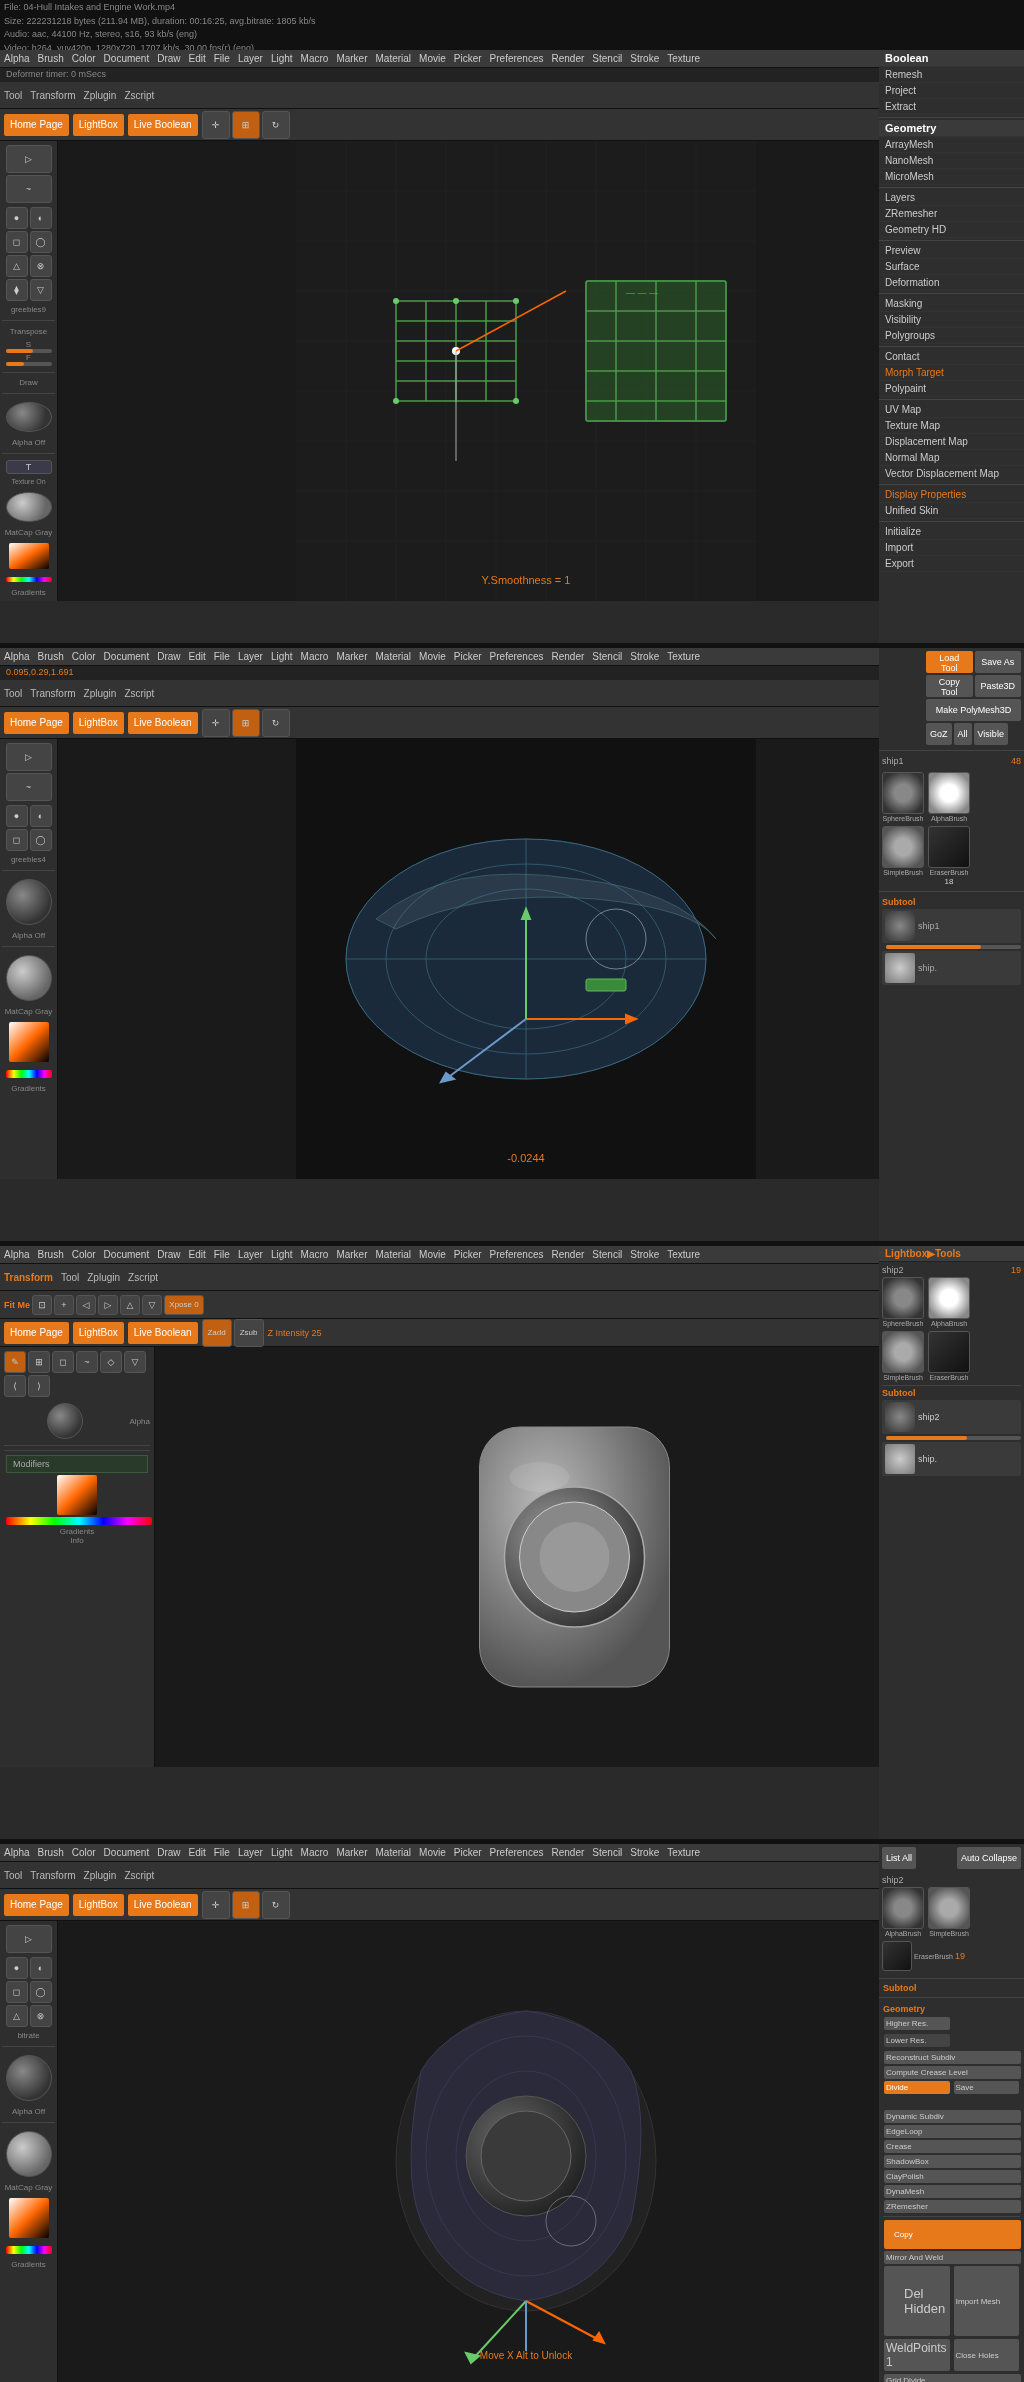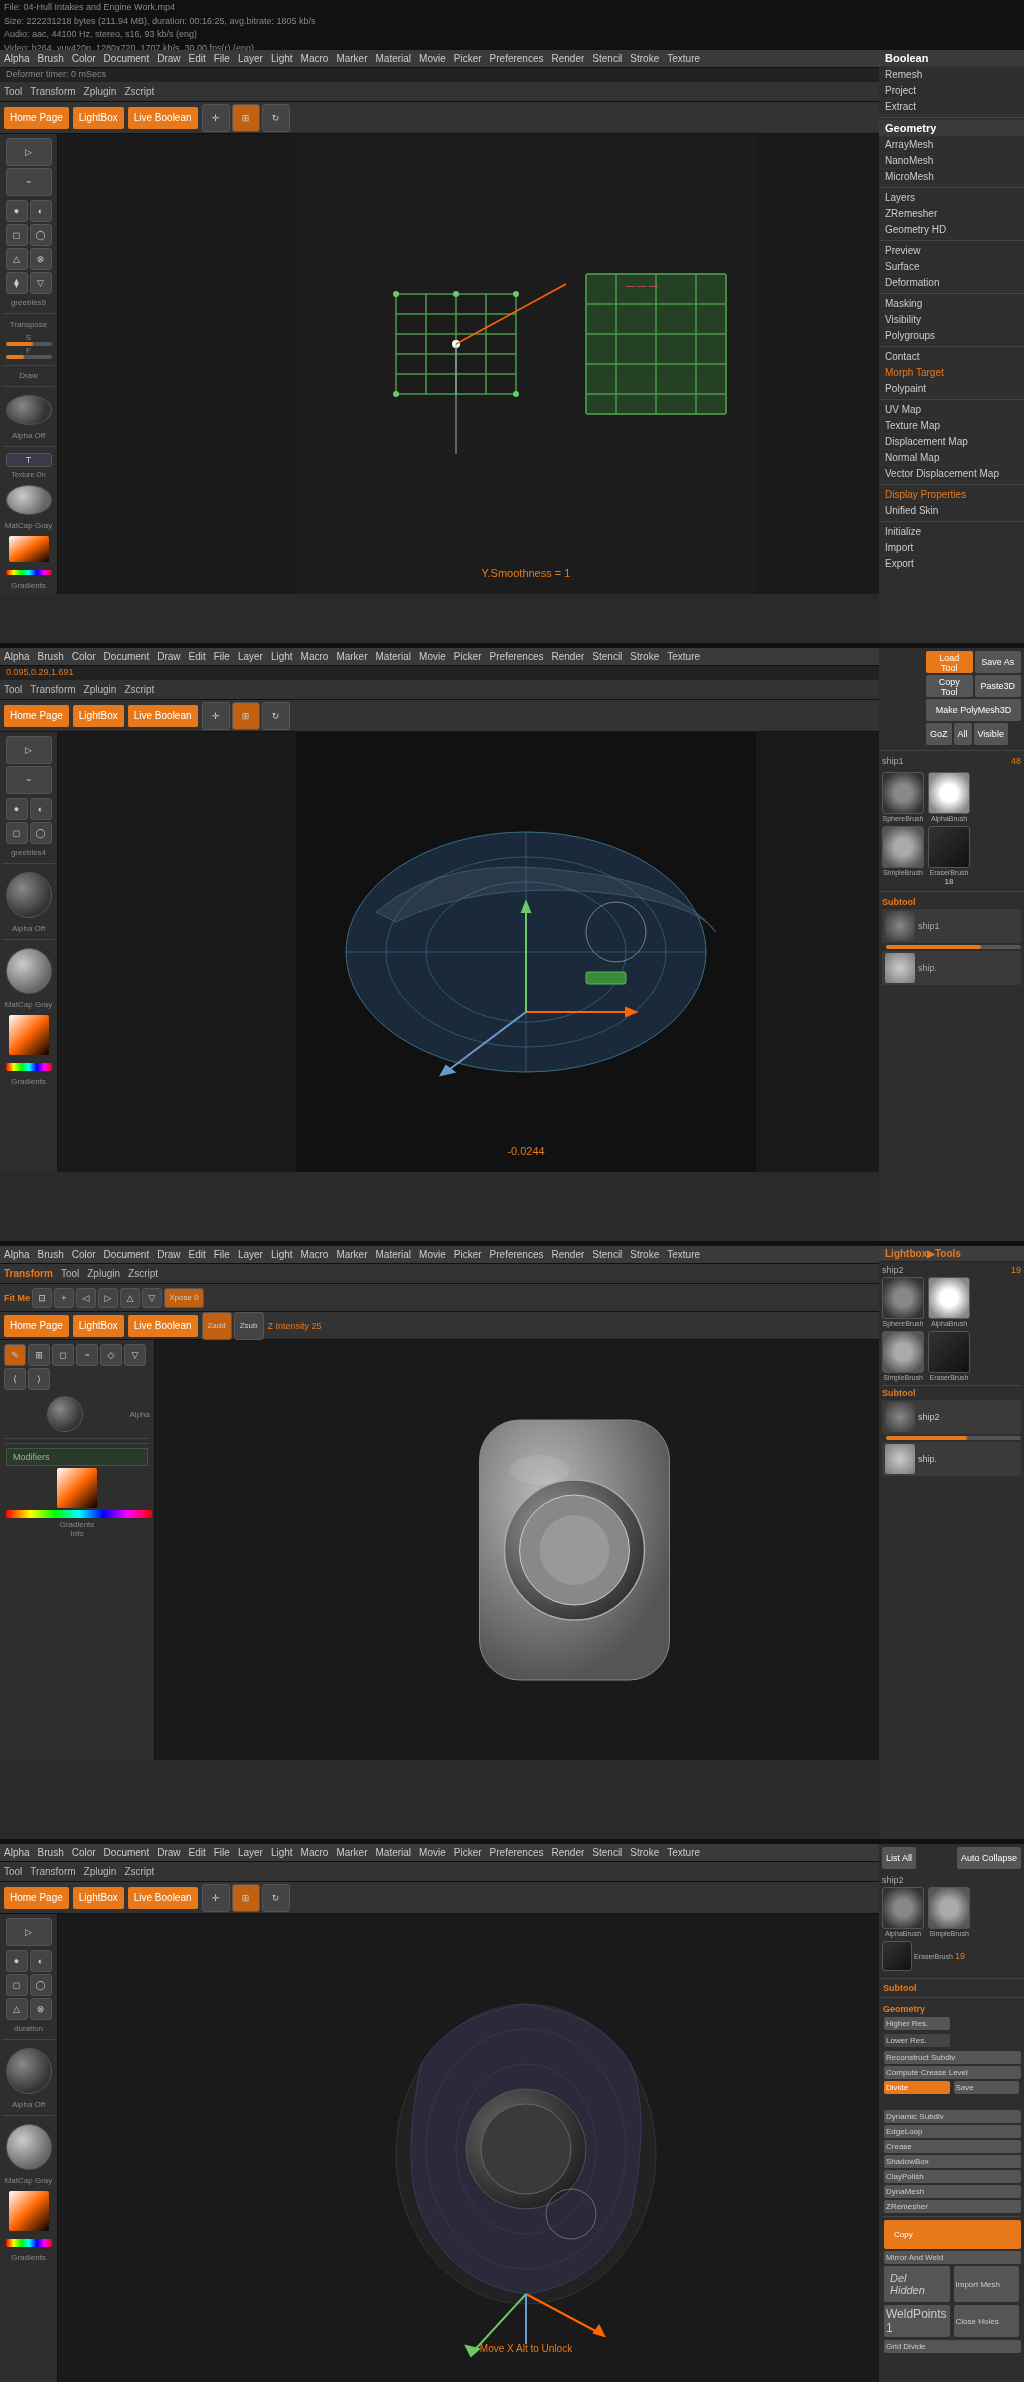--- a/index.html
+++ b/index.html
@@ -36,21 +36,21 @@
       cursor: pointer;
     }
 
     
     .sub-menu-bar {
       background: #333;
       display: flex;
       align-items: center;
       padding: 2px 4px;
       gap: 8px;
-      height: 20px;
+      height: 27px;
       border-bottom: 1px solid #111;
     }
     .sub-menu-bar span {
       color: #bbb;
       font-size: 10px;
     }
 
     .toolbar-btn {
       background: #e8791a;
       color: #fff;
@@ -1026,21 +1026,21 @@
           <div class="icon-btn" style="width:46px;height:28px;">▷</div>
         </div>
         <div style="display:flex;flex-wrap:wrap;gap:2px;justify-content:center;">
           <div class="icon-btn" style="width:22px;height:22px;">●</div>
           <div class="icon-btn" style="width:22px;height:22px;">◐</div>
           <div class="icon-btn" style="width:22px;height:22px;">◻</div>
           <div class="icon-btn" style="width:22px;height:22px;">◯</div>
           <div class="icon-btn" style="width:22px;height:22px;">△</div>
           <div class="icon-btn" style="width:22px;height:22px;">⊗</div>
         </div>
-        <div style="font-size:8px;color:#888;text-align:center;">duration</div>
+        <div style="font-size:8px;color:#888;text-align:center;">bitrate</div>
         <div class="divider" style="width:100%;"></div>
         <div class="alpha-sphere"></div>
         <div style="font-size:8px;color:#888;text-align:center;">Alpha Off</div>
         <div class="divider" style="width:100%;"></div>
         <div class="mat-sphere"></div>
         <div style="font-size:8px;color:#888;text-align:center;">MatCap Gray</div>
         <div class="color-picker-sq"></div>
         <div class="hue-bar" style="width:46px;"></div>
         <div style="font-size:8px;color:#888;text-align:center;">Gradients</div>
       </div>
@@ -1146,21 +1146,21 @@
           <button class="geo-btn" style="font-size:8px;padding:2px;">EdgeLoop</button>
           <button class="geo-btn" style="font-size:8px;padding:2px;">Crease</button>
           <button class="geo-btn" style="font-size:8px;padding:2px;">ShadowBox</button>
           <button class="geo-btn" style="font-size:8px;padding:2px;">ClayPolish</button>
           <button class="geo-btn" style="font-size:8px;padding:2px;">DynaMesh</button>
           <button class="geo-btn" style="font-size:8px;padding:2px;">ZRemesher</button>
           <div class="divider"></div>
           <button class="geo-btn orange" style="font-size:8px;padding:10px;">Copy</button>
           <button class="geo-btn" style="font-size:8px;padding:2px;">Mirror And Weld</button>
           <div style="display:flex;gap:2px;margin-bottom:1px;">
-            <button class="geo-btn" style="width:48%;font-size:11px;padding:6px;font-style:italic;">Del Hidden</button>
+            <button class="geo-btn" style="width:48%;font-size:13px;padding:20px;">Del Hidden</button>
             <button class="geo-btn" style="width:48%;font-size:8px;padding:2px;">Import Mesh</button>
           </div>
           <div style="display:flex;gap:2px;margin-bottom:1px;">
             <button class="geo-btn" style="width:48%;font-size:12px;padding:2px;">WeldPoints 1</button>
             <button class="geo-btn" style="width:48%;font-size:8px;padding:2px;">Close Holes</button>
           </div>
           <button class="geo-btn" style="font-size:8px;padding:2px;">Grid Divide</button>
         </div>
       </div>
     </div>

